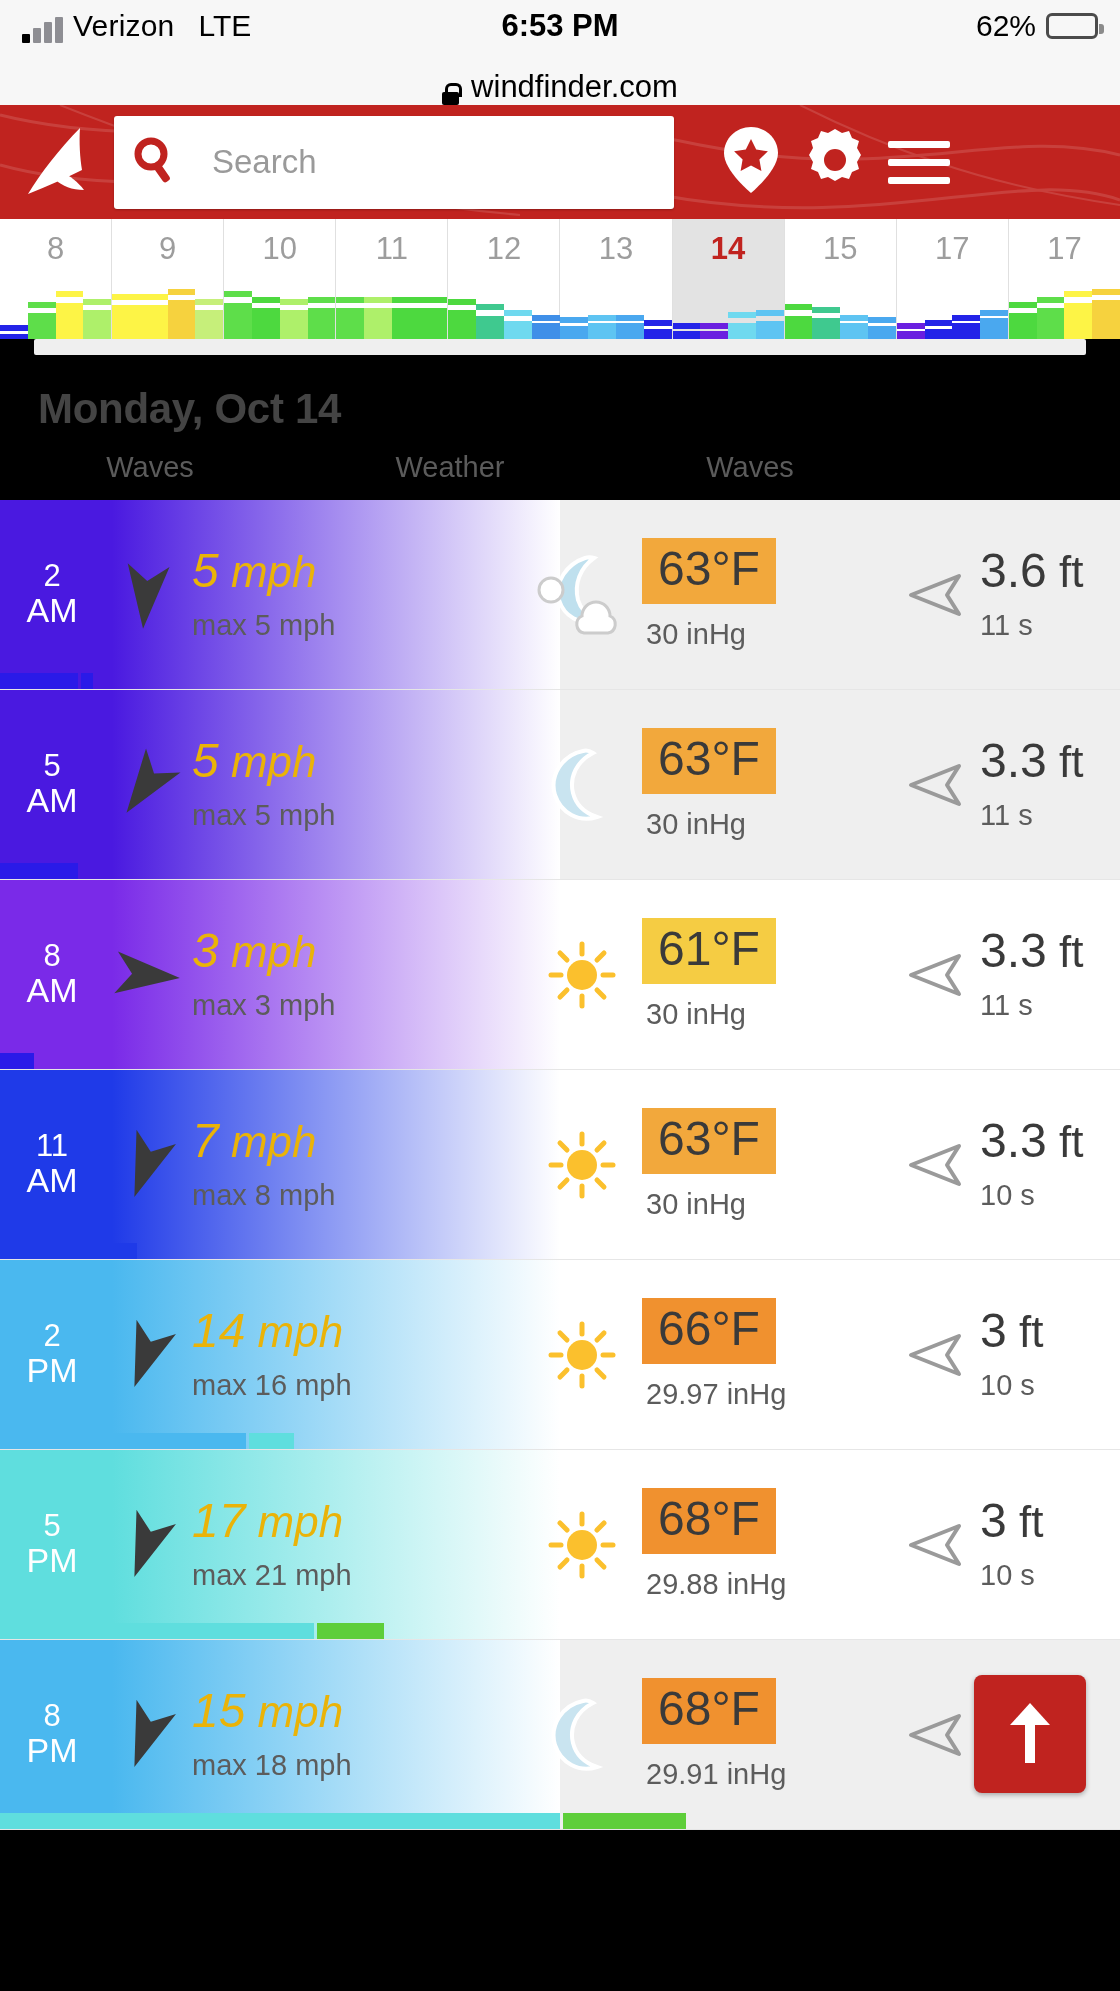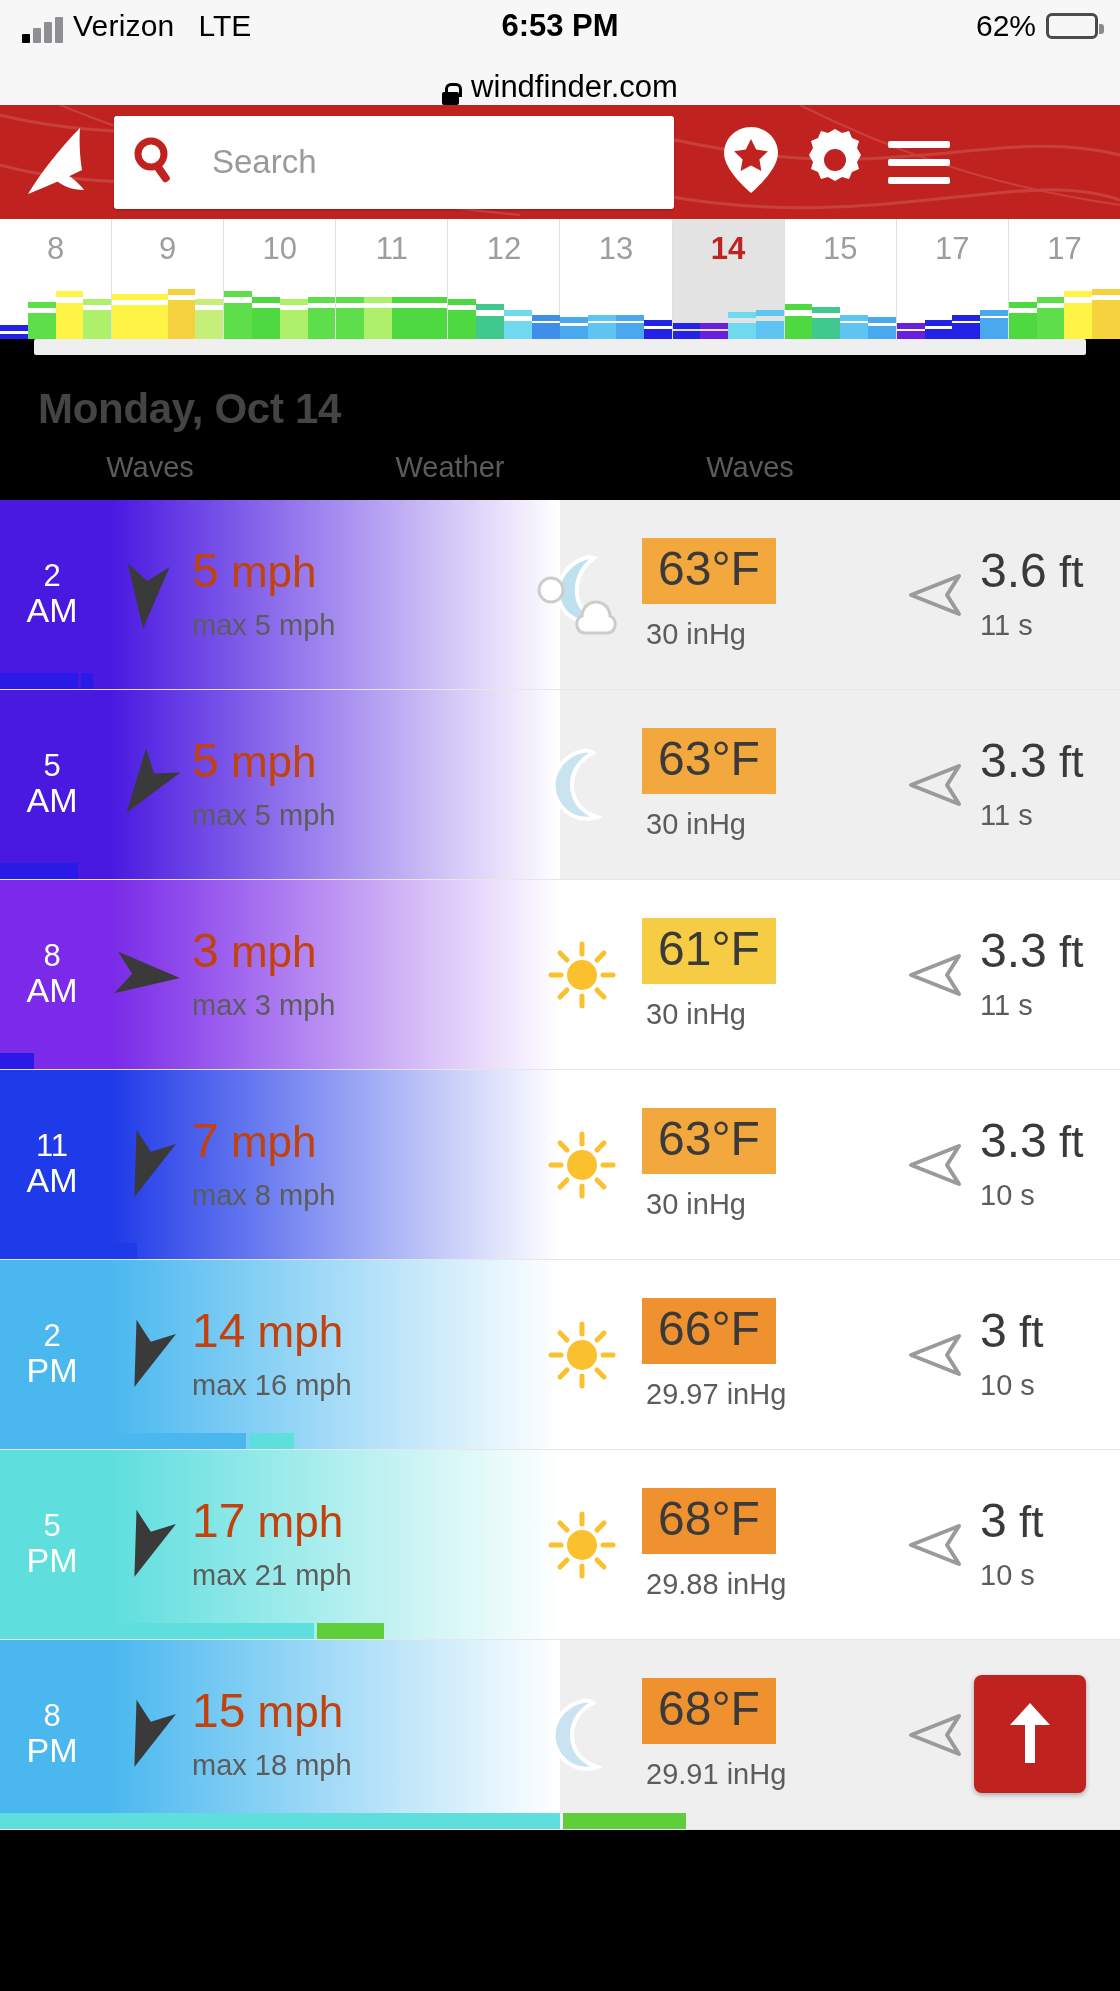--- a/index.html
+++ b/index.html
@@ -145,21 +145,21 @@
   .time {
     width: 100px; flex: 0 0 auto; color: #fff; text-align: center;
     line-height: 1.05; padding-left: 4px;
   }
   .time .hr { font-size: 31px; display:block; }
   .time .ap { font-size: 34px; display:block; }
 
   .windarrow { width: 92px; flex:0 0 auto; display:flex; justify-content:center; }
 
   .windcol { width: 330px; flex: 0 0 auto; }
-  .wind-main { font-size: 48px; color: #c2410c; line-height: 1; }
+  .wind-main { font-size: 48px; color: #eab308; line-height: 1; font-style: italic; }
   .wind-main .u { font-size: 44px; }
   .wind-max { font-size: 29px; color: #5c5c5c; margin-top: 14px; }
 
   .wxicon { width: 120px; flex: 0 0 auto; display:flex; justify-content:center; }
 
   .tempcol { width: 250px; flex: 0 0 auto; }
   .tempbox {
     display: inline-block; padding: 6px 16px 10px 16px;
     font-size: 48px; color: #3a3a3a; line-height: 1.05;
   }

